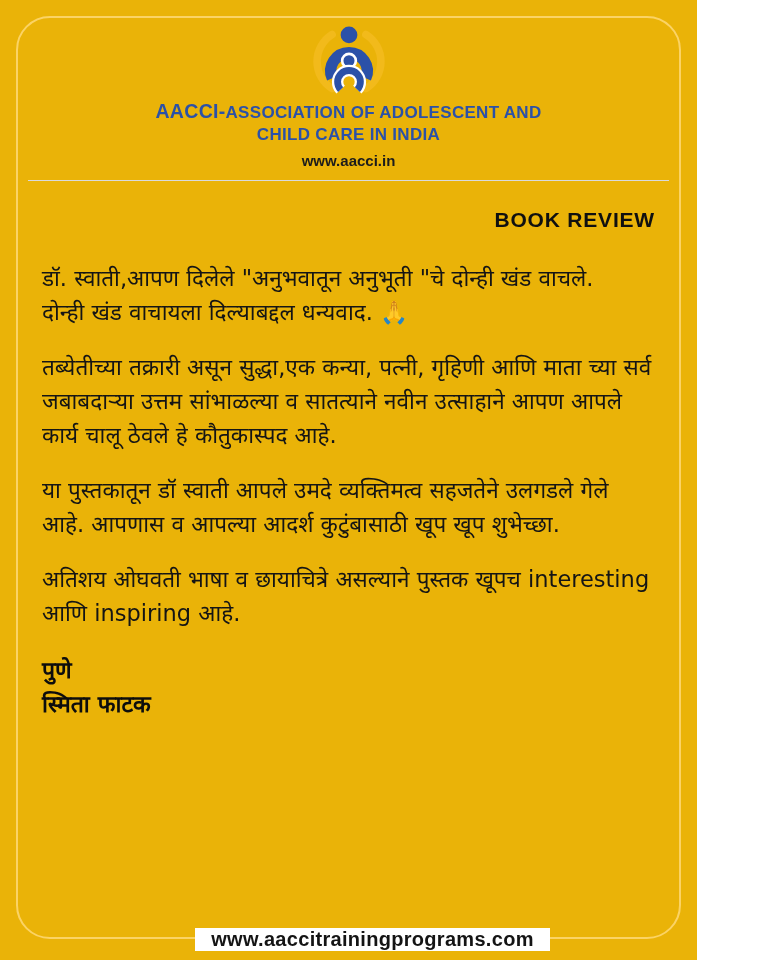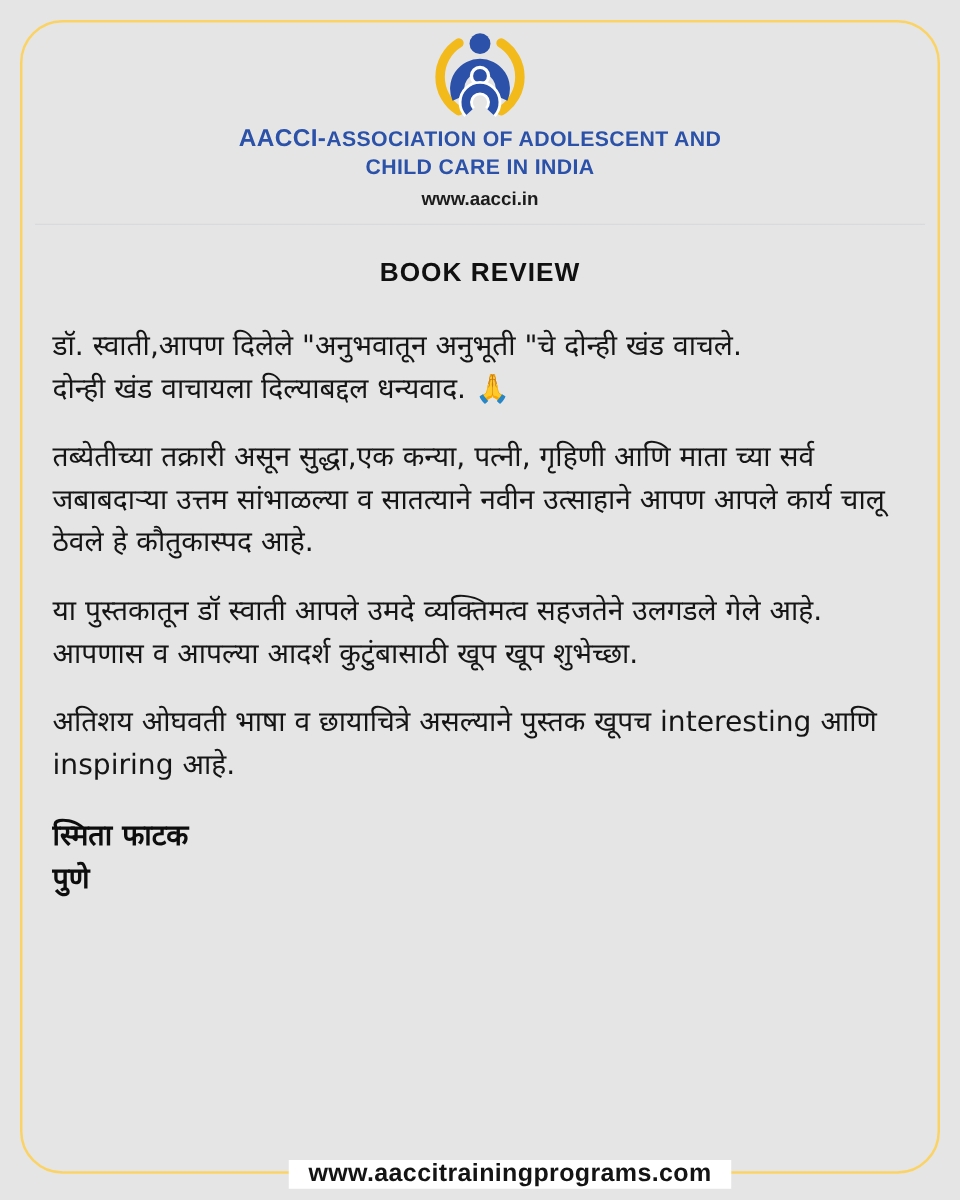--- a/index.html
+++ b/index.html
@@ -3,23 +3,23 @@
 <meta charset="utf-8">
 <style>
   html, body {
     margin: 0;
     padding: 0;
     background: #ffffff;
     font-family: "Liberation Sans", sans-serif;
   }
   .page {
     position: relative;
-    width: 768px;
+    width: 697px;
     height: 960px;
-    background: #e5e5e5;
+    background: #eab308;
     overflow: hidden;
   }
   
   .frame {
     position: absolute;
     left: 16px;
     top: 16px;
     right: 16px;
     bottom: 21px;
     border: 2px solid #fbd365;
@@ -62,21 +62,21 @@
     font-size: 15px;
     margin-top: 5px;
     line-height: 19px;
   }
   .header-divider {
     border: none;
     border-top: 1px solid #d9dadd;
     margin: 10px -14px 0 -14px;
   }
   .doc-title {
-    text-align: center;
+    text-align: right;
     font-size: 21px;
     font-weight: 800;
     letter-spacing: 0.8px;
     color: #101010;
     margin-top: 27px;
   }
   .body-text p {
     font-family: "DejaVu Sans", "Liberation Sans", sans-serif;
     font-size: 22.5px;
     line-height: 34px;
@@ -147,22 +147,22 @@
 
     <div class="body-text">
       <p class="first">डॉ. स्वाती,आपण दिलेले "अनुभवातून  अनुभूती "चे दोन्ही खंड वाचले.
  दोन्ही खंड वाचायला दिल्याबद्दल धन्यवाद. 🙏</p>
       <p>तब्येतीच्या तक्रारी  असून सुद्धा,एक कन्या, पत्नी, गृहिणी आणि माता च्या सर्व जबाबदाऱ्या उत्तम  सांभाळल्या व सातत्याने नवीन उत्साहाने आपण आपले कार्य चालू ठेवले हे कौतुकास्पद आहे.</p>
       <p>या पुस्तकातून डॉ स्वाती आपले उमदे व्यक्तिमत्व सहजतेने उलगडले गेले आहे. आपणास  व आपल्या आदर्श कुटुंबासाठी खूप खूप शुभेच्छा.</p>
       <p>अतिशय ओघवती भाषा व छायाचित्रे असल्याने पुस्तक खूपच interesting आणि inspiring आहे.</p>
     </div>
 
     <div class="signature">
+      <div>पुणे</div>
       <div>स्मिता फाटक</div>
-      <div>पुणे</div>
     </div>
 
   </div>
 
   <div class="footer">
     <span class="footer-url">www.aaccitrainingprograms.com</span>
   </div>
 
 </div>
 

